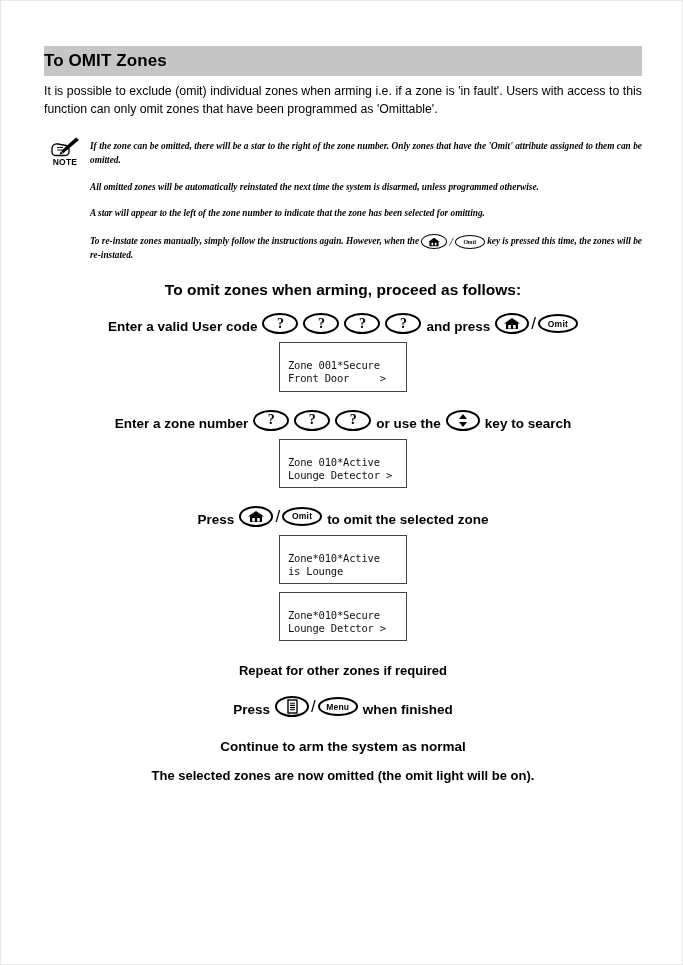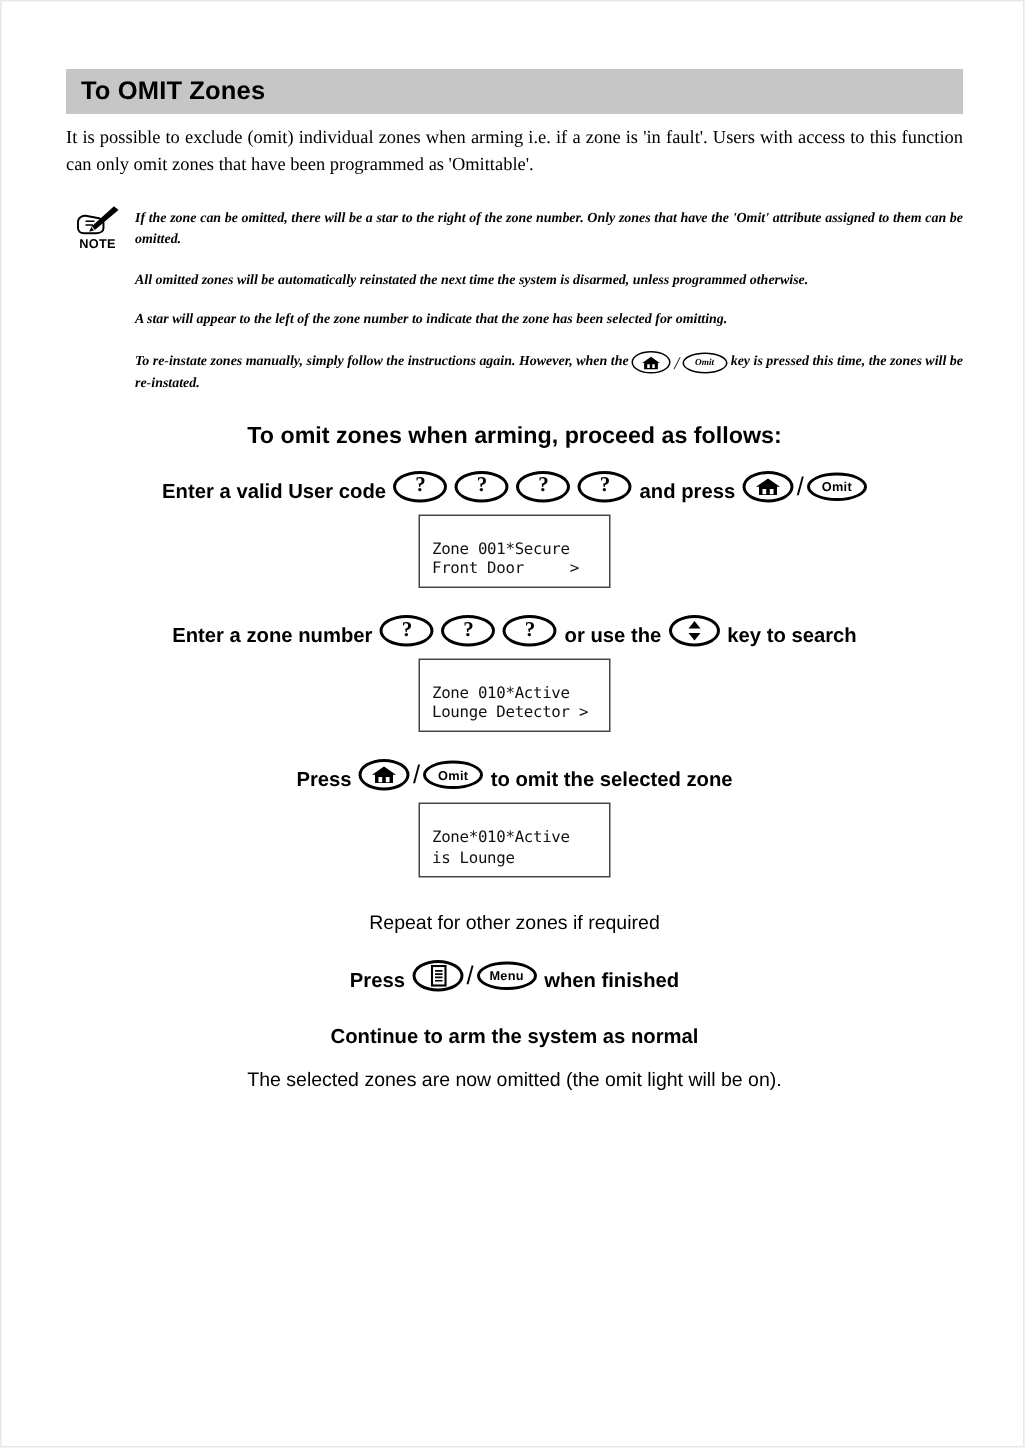--- a/index.html
+++ b/index.html
@@ -20,36 +20,35 @@
     border: 1px solid #e8e8e8;
     padding: 45px 40px 0 43px;
   }
 
   
   .title-bar {
     background: #c6c6c6;
     height: 30px;
     display: flex;
     align-items: center;
-    padding-left: 10px;
+    padding-left: 0;
     margin-bottom: 7px;
   }
   .title-bar .title-text {
     font-size: 17px;
     font-weight: bold;
     letter-spacing: 0.1px;
   }
 
   
   .intro {
     font-size: 12.3px;
     line-height: 1.45;
     text-align: justify;
     margin: 0 0 14px 0;
-    font-family: Liberation Serif, serif;
   }
 
   
   .note-block {
     display: flex;
     align-items: flex-start;
     margin-bottom: 18px;
   }
   .note-icon-wrap {
     width: 42px;
@@ -88,21 +87,21 @@
   .step-line {
     display: flex;
     align-items: flex-end;
     justify-content: center;
     font-size: 13.5px;
     font-weight: bold;
     gap: 5px;
     margin: 0 0 8px 0;
     flex-wrap: nowrap;
   }
-  .step-line.plain { font-weight: normal; font-size: 13px; }
+  .step-line.plain { font-weight: bold; font-size: 13px; }
   .step-line .txt { white-space: nowrap; }
 
   
   .key {
     display: inline-flex;
     align-items: center;
     justify-content: center;
     border: 2px solid #000;
     border-radius: 50%;
     background: #fff;
@@ -273,20 +272,26 @@
       <span class="txt">to omit the selected zone</span>
     </div>
 
     <div class="lcd-wrap">
       <div class="lcd">
         <div class="lcd-row">Zone*010*Active</div>
         <div class="lcd-row">is Lounge</div>
       </div>
     </div>
 
+    <div class="lcd-wrap">
+      <div class="lcd">
+        <div class="lcd-row">Zone*010*Secure</div>
+        <div class="lcd-row">Lounge Detctor &gt;</div>
+      </div>
+    </div>
 
     <div class="spacer-14"></div>
 
     <div class="step-line plain">
       <span class="txt">Repeat for other zones if required</span>
     </div>
 
     <div class="spacer-10"></div>
 
     <div class="step-line">

